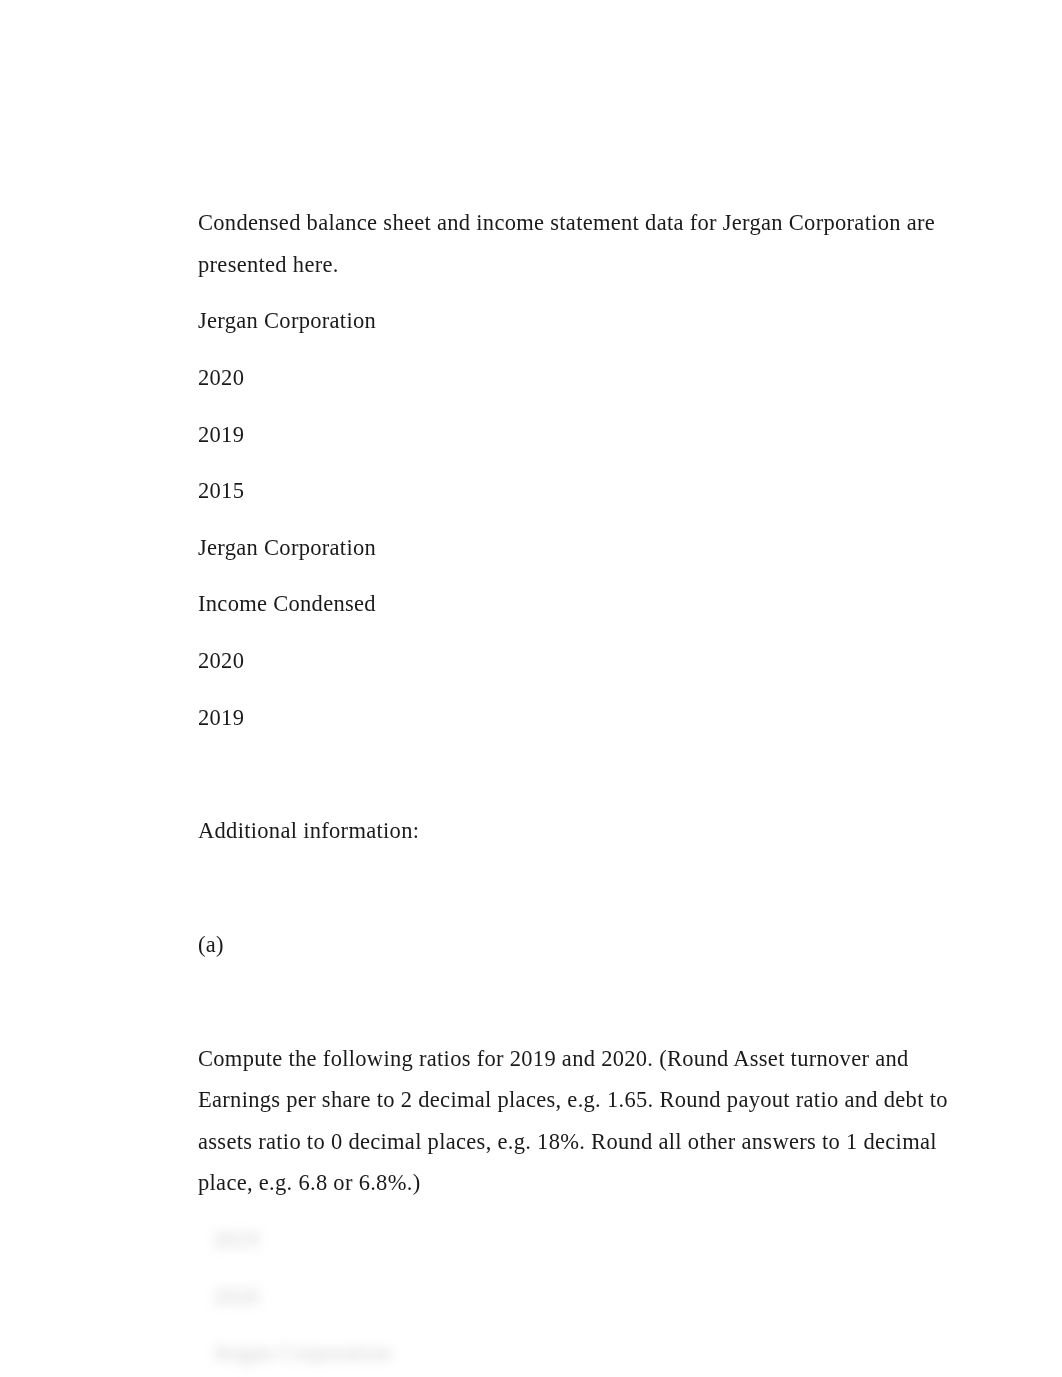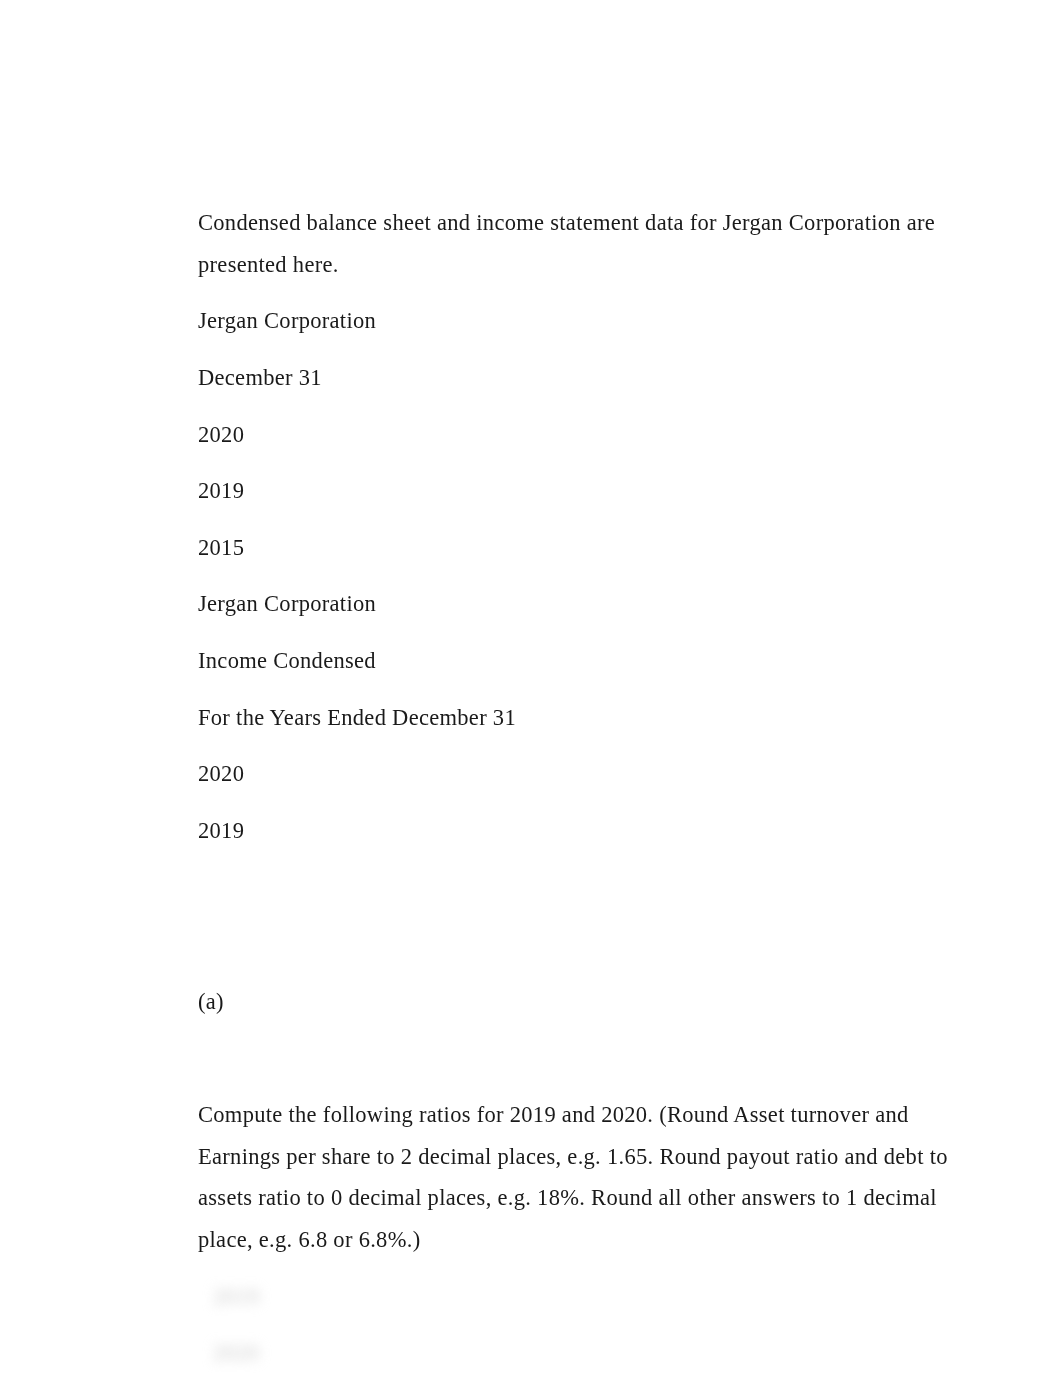--- a/index.html
+++ b/index.html
@@ -43,33 +43,32 @@
       user-select: none;
     }
   </style>
 </head>
 <body>
 
 <div class="content">
   <div class="line">Condensed balance sheet and income statement data for Jergan Corporation are presented here.</div>
 
   <div class="line">Jergan Corporation</div>
-  <div class="line"> December 31</div>
   <div class="line">2020</div>
   <div class="line">2019</div>
   <div class="line">2015</div>
 
   <div class="line">Jergan Corporation</div>
   <div class="line">Income Condensed</div>
-  <div class="line"> For the Years Ended December 31</div>
   <div class="line">2020</div>
   <div class="line">2019</div>
 
   <div class="spacer"></div>
 
+  <div class="line"> Additional information:</div>
 
   <div class="spacer"></div>
 
   <div class="line">(a)</div>
 
   <div class="spacer"></div>
 
   <div class="line"> Compute the following ratios for 2019 and 2020. (Round Asset turnover and Earnings per share to 2 decimal places, e.g. 1.65. Round payout ratio and debt to assets ratio to 0 decimal places, e.g. 18%. Round all other answers to 1 decimal place, e.g. 6.8 or 6.8%.)</div>
 
   <div class="blurred-section">

